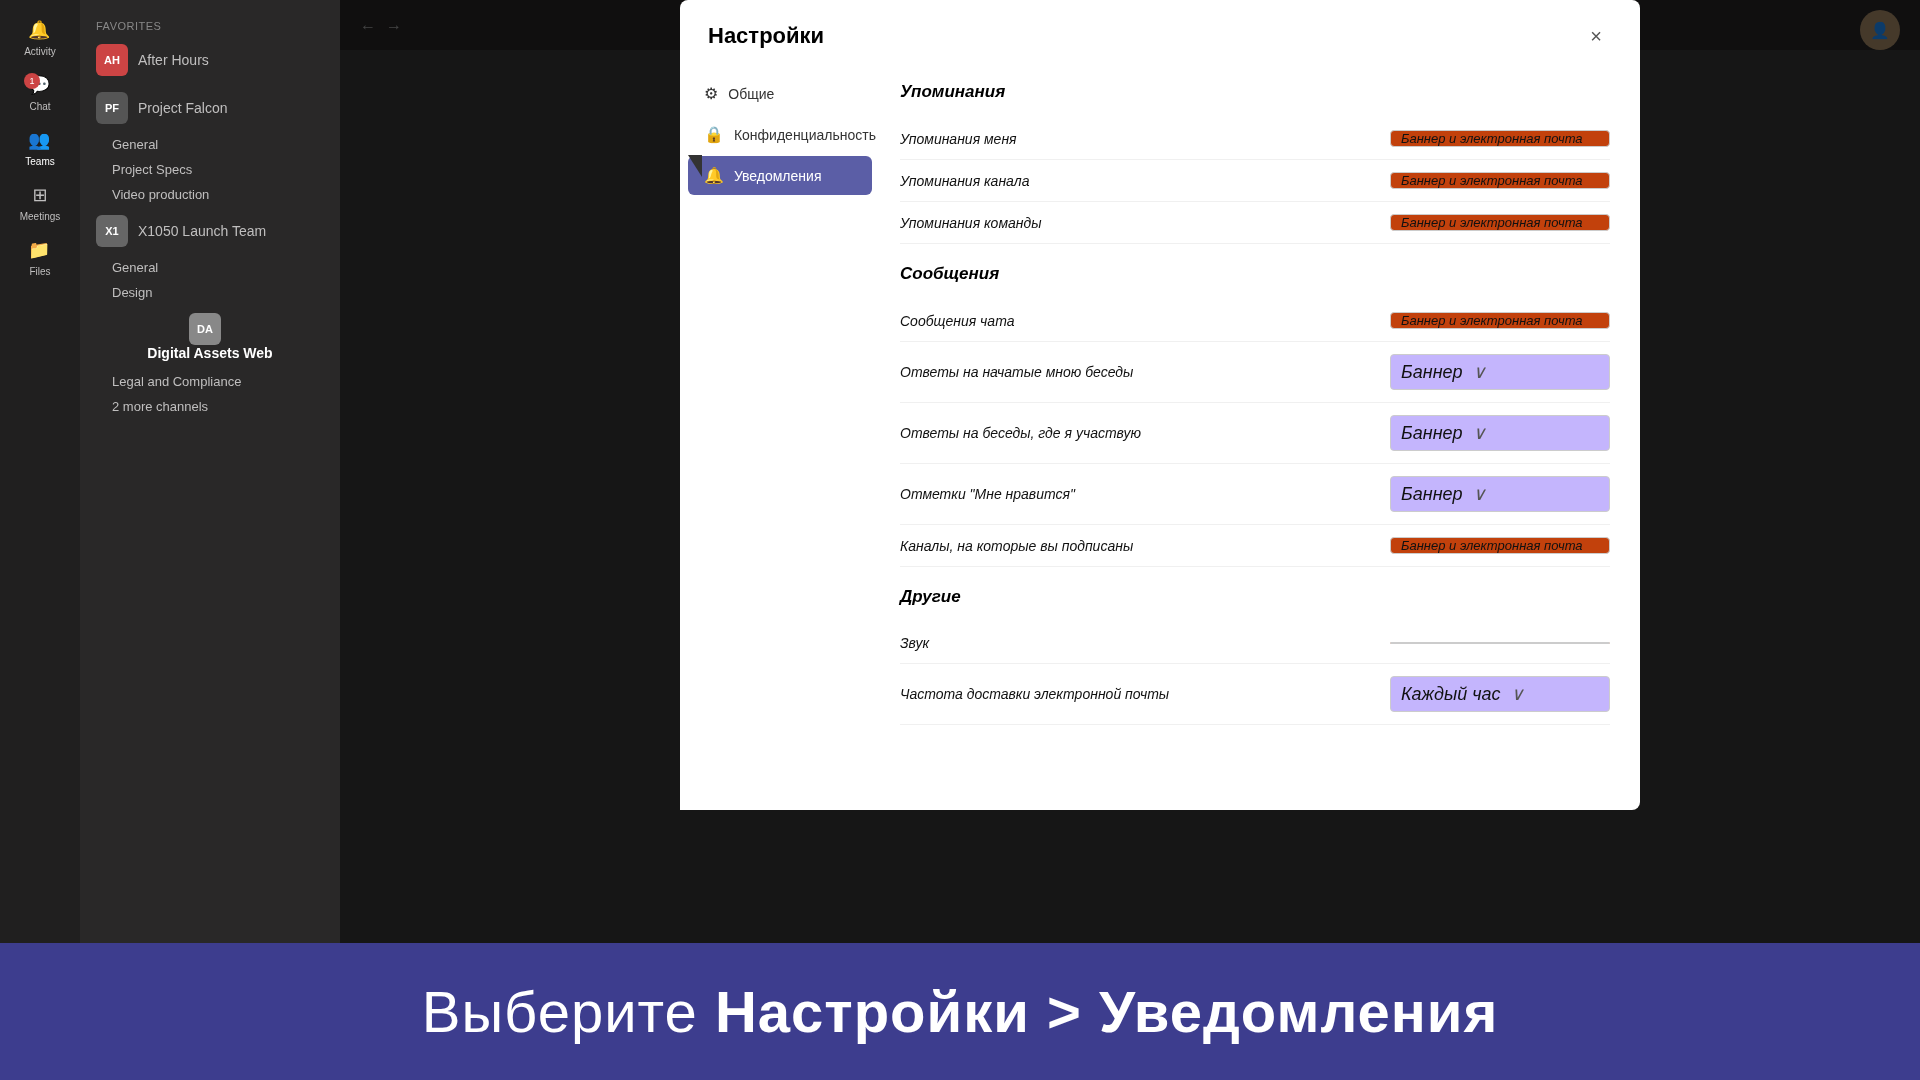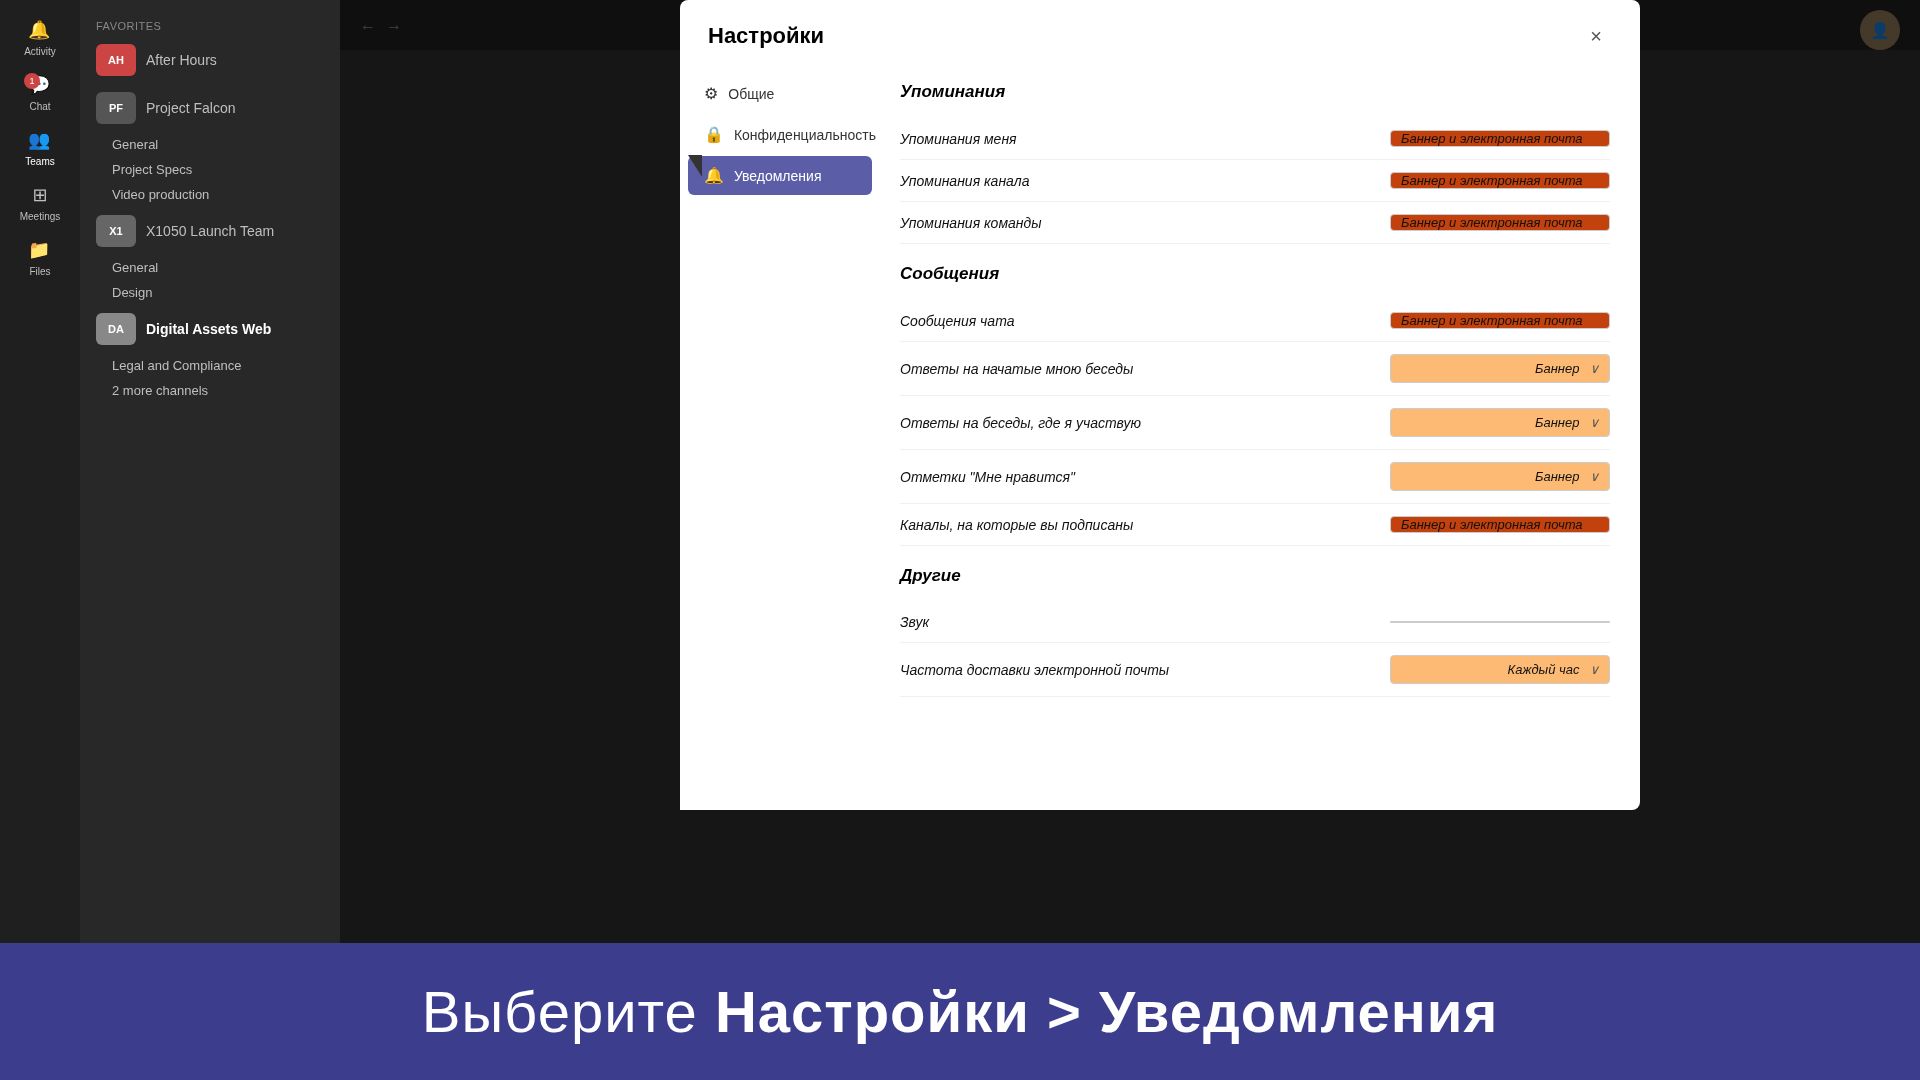--- a/index.html
+++ b/index.html
@@ -52,21 +52,21 @@
     .nav-panel .section-label {
       font-size: 11px; color: #888; padding: 10px 16px 4px;
       text-transform: uppercase; letter-spacing: 0.5px;
     }
     .nav-team-item {
       display: flex; align-items: center;
       padding: 8px 16px; cursor: pointer;
       font-size: 14px; color: #c0bfbf;
     }
     .nav-team-avatar {
-      width: 40px; height: 32px; border-radius: 6px;
+      width: 32px; height: 32px; border-radius: 6px;
       margin-right: 10px; display: flex; align-items: center; justify-content: center;
       font-size: 11px; font-weight: bold; color: white;
       flex-shrink: 0;
     }
     .nav-channel-item {
       padding: 5px 16px 5px 32px;
       font-size: 13px; color: #c0bfbf; cursor: pointer;
     }
 
     
@@ -155,23 +155,23 @@
       padding: 12px 0;
       border-bottom: 1px solid #f0f0f0;
     }
     .settings-row-label {
       font-size: 14px; color: #111;
     }
     .settings-dropdown {
       display: flex; align-items: center;
       border: 1px solid #ccc; border-radius: 4px;
       padding: 6px 10px; min-width: 220px;
-      background: #fdba74; cursor: pointer;
-      font-size: 13px; color: #111;
-      justify-content: flex-end;
+      background: #c4b5fd; cursor: pointer;
+      font-size: 18px; color: #111;
+      justify-content: flex-start;
     }
     .settings-dropdown .chevron { margin-left: 10px; color: #555; }
     .settings-static-val {
       border: 1px solid #ccc; border-radius: 4px;
       padding: 0 10px; min-width: 220px;
       background: #c2410c;
       font-size: 13px; color: #111;
     }
 
     
@@ -265,21 +265,21 @@
   <div class="nav-channel-item">Project Specs</div>
   <div class="nav-channel-item">Video production</div>
 
   <div class="nav-team-item">
     <div class="nav-team-avatar" style="background:#666;">X1</div>
     <span>X1050 Launch Team</span>
   </div>
   <div class="nav-channel-item">General</div>
   <div class="nav-channel-item">Design</div>
 
-  <div class="nav-team-item" style="color:#fff;font-weight:600;">
+  <div class="nav-team-item" style="color:#fff;font-weight:600;flex-direction:column;">
     <div class="nav-team-avatar" style="background:#888;">DA</div>
     <span>Digital Assets Web</span>
   </div>
   <div class="nav-channel-item">Legal and Compliance</div>
   <div class="nav-channel-item">2 more channels</div>
 </div>
 
 <div class="main-area">
 
   <div class="top-bar">

